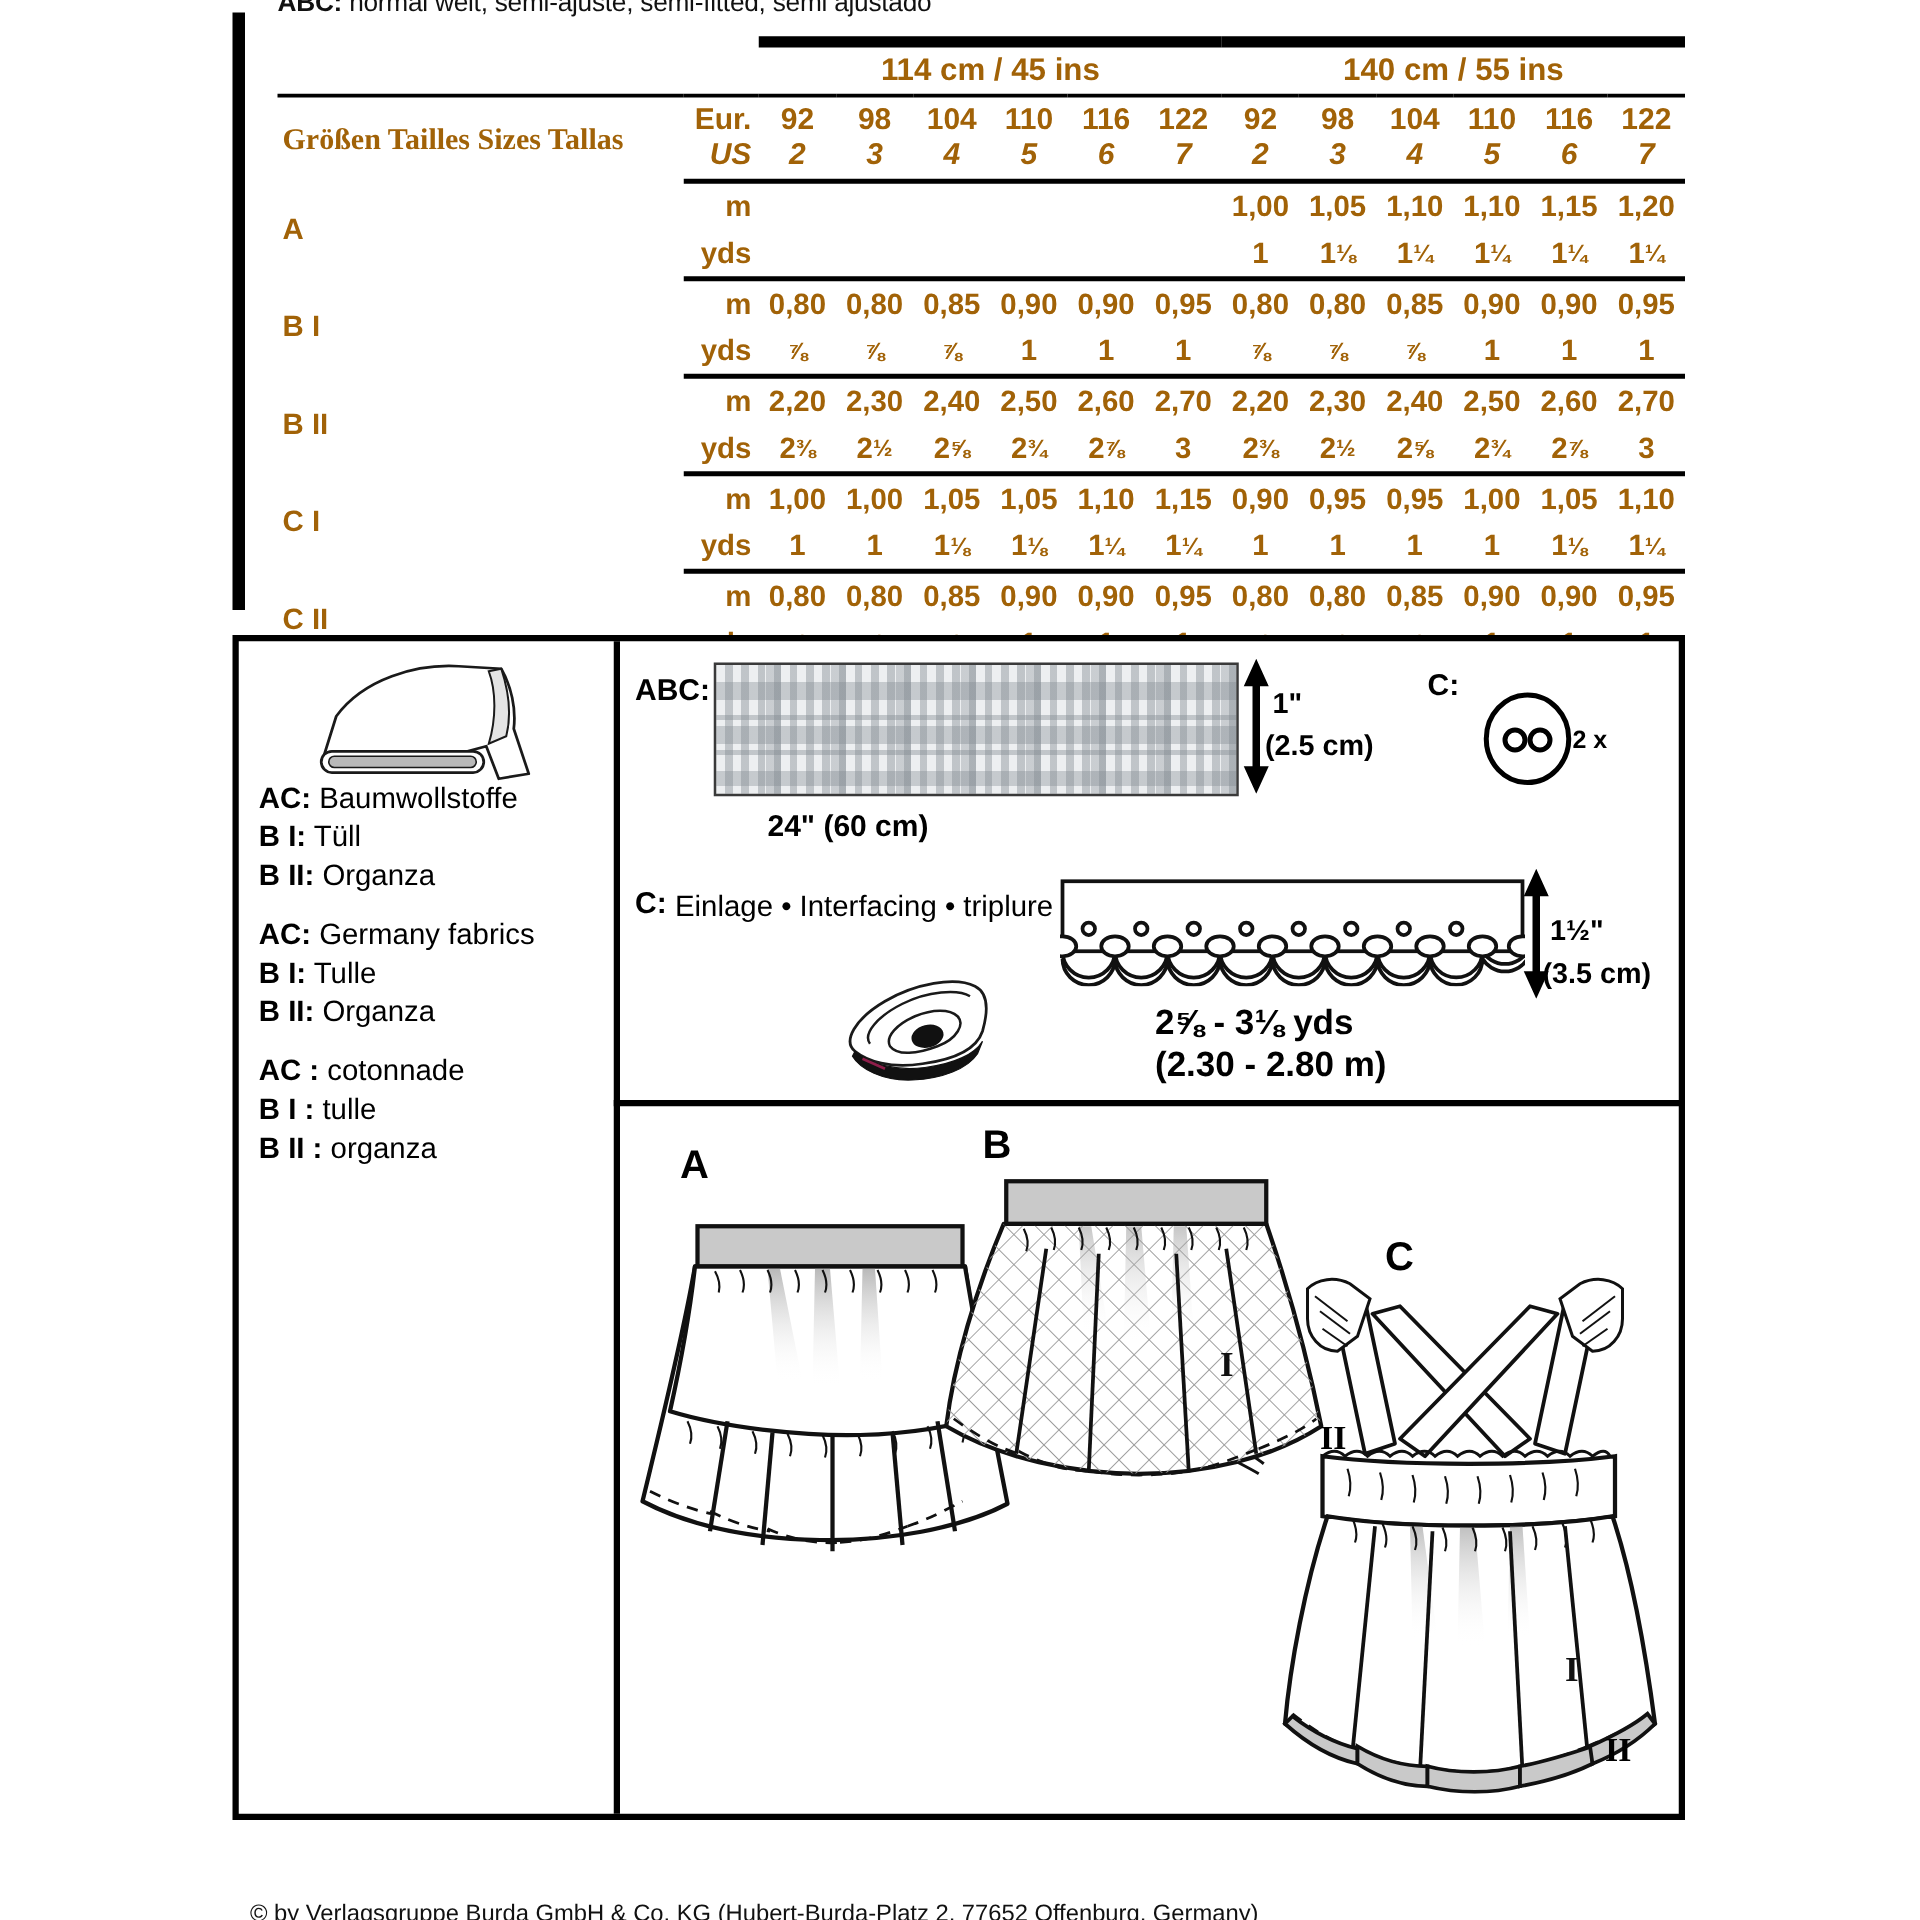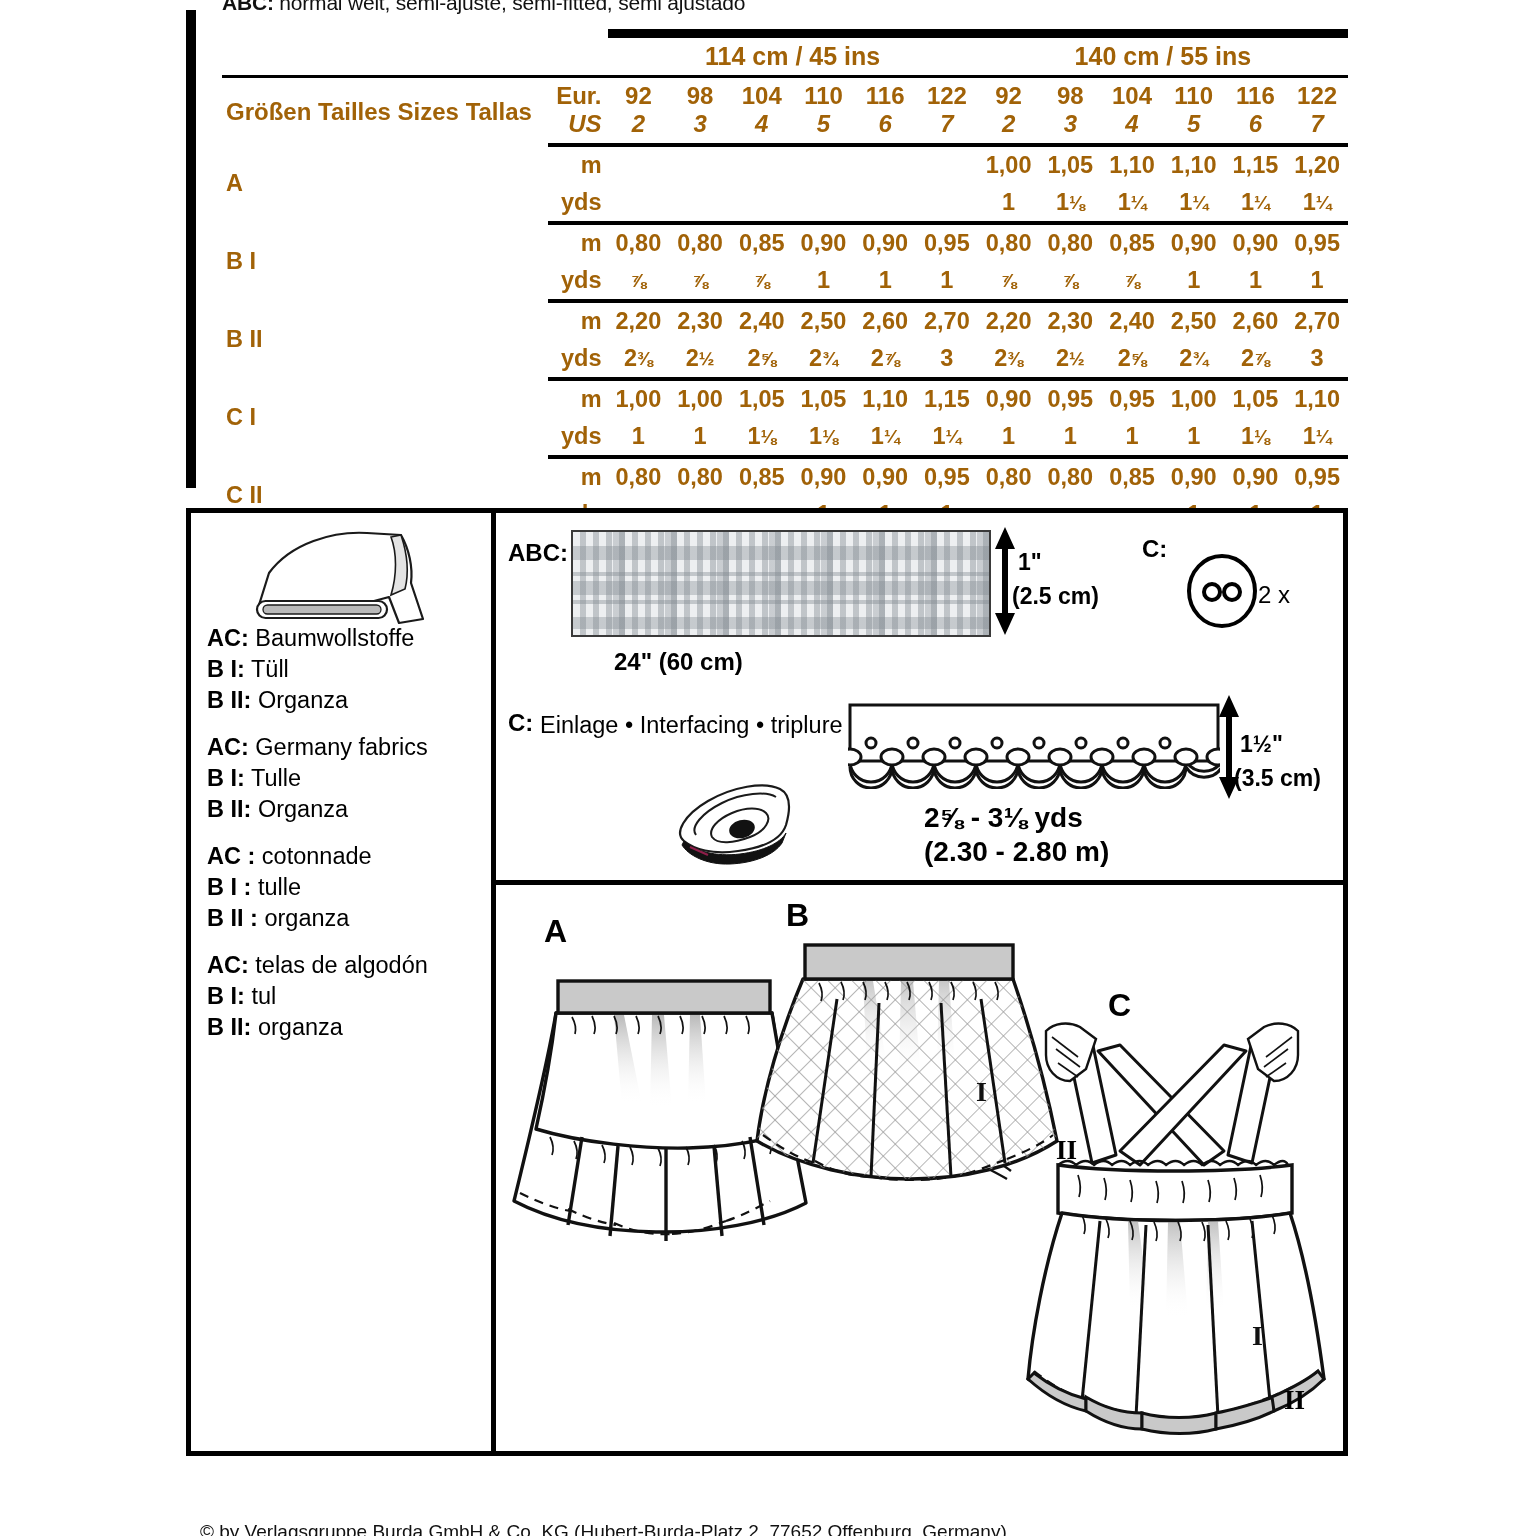--- a/index.html
+++ b/index.html
@@ -66,20 +66,21 @@
   }
   .sizerow.first td { padding-top: 4px; }
   .sizerow.second td { padding-bottom: 5px; font-style: italic; }
 
   .hdrname {
     text-align: left !important;
     font-weight: bold;
     font-size: 24px;
     padding-left: 4px !important;
     white-space: nowrap;
+    font-family: Liberation Serif, serif;
   }
   .unitcell {
     text-align: right !important;
     font-weight: bold;
     padding-right: 6px !important;
     white-space: nowrap;
   }
 
   .vbar { border-left: 3px solid #000; }
   .thickrule td { height: 4px; background: #000; padding: 0; }
@@ -164,21 +165,21 @@
   .swatchwidth {
     position: absolute; left: 118px; top: 135px;
     font-size: 24px; font-weight: bold; white-space: nowrap;
   }
   .arrow1 { position: absolute; left: 498px; top: 14px; }
   .dim1a { position: absolute; left: 522px; top: 36px; font-size: 23px; font-weight: bold; }
   .dim1b { position: absolute; left: 516px; top: 70px; font-size: 23px; font-weight: bold; white-space: nowrap; }
 
   .clabel-btn { position: absolute; left: 646px; top: 22px; font-size: 24px; font-weight: bold; }
   .buttonart { position: absolute; left: 688px; top: 40px; }
-  .btncount { position: absolute; left: 762px; top: 68px; font-size: 24px; font-weight: normal; }
+  .btncount { position: absolute; left: 762px; top: 68px; font-size: 20px; font-weight: bold; }
 
   .clabel-int { position: absolute; left: 12px; top: 196px; font-size: 24px; font-weight: bold; }
   .intertext {
     position: absolute; left: 44px; top: 196px;
     font-size: 23.5px; line-height: 32px; width: 320px;
   }
   .ironart { position: absolute; left: 172px; top: 262px; }
 
   .laceart { position: absolute; left: 352px; top: 190px; }
   .arrow2 { position: absolute; left: 722px; top: 182px; }
@@ -476,25 +477,20 @@
           </div>
           <div class="fabgroup">
             <div><b>AC:</b> <span>Germany fabrics</span></div>
             <div><b>B I:</b> <span>Tulle</span></div>
             <div><b>B II:</b> <span>Organza</span></div>
           </div>
           <div class="fabgroup">
             <div><b>AC :</b> <span>cotonnade</span></div>
             <div><b>B I :</b> <span>tulle</span></div>
             <div><b>B II :</b> <span>organza</span></div>
-          </div>
-          <div class="fabgroup">
-            <div><b>AC:</b> <span>telas de algodón</span></div>
-            <div><b>B I:</b> <span>tul</span></div>
-            <div><b>B II:</b> <span>organza</span></div>
           </div>
         </div>
     </div>
 
     <div class="notions">
       <div class="abclabel">ABC:</div>
       <div class="swatch"></div>
       <div class="swatchwidth">24" (60 cm)</div>
 
       <div class="arrow1">

